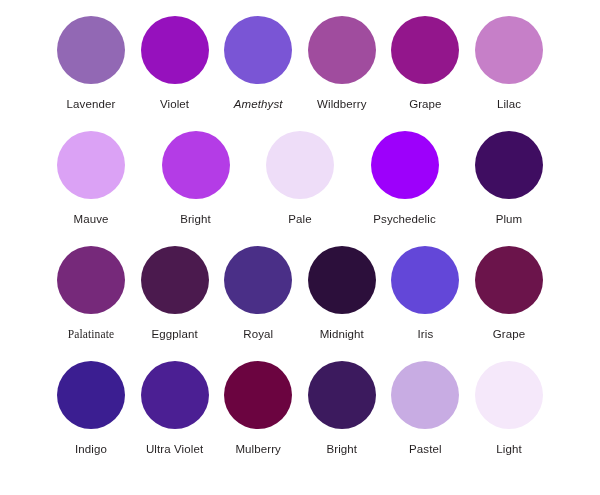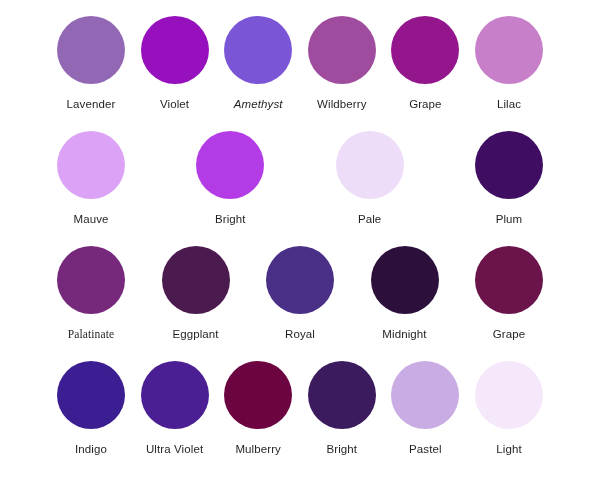--- a/index.html
+++ b/index.html
@@ -91,20 +91,24 @@
     </div>
     <div class="swatch-cell">
       <span class="swatch-circle" style="background-color: rgb(180, 60, 230);"></span>
       <span class="swatch-label" style="color: rgb(35, 31, 32);">Bright</span>
     </div>
     <div class="swatch-cell">
       <span class="swatch-circle" style="background-color: rgb(238, 221, 248);"></span>
       <span class="swatch-label" style="color: rgb(35, 31, 32);">Pale</span>
     </div>
     <div class="swatch-cell">
+      <span class="swatch-circle" style="background-color: rgb(157, 0, 251);"></span>
+      <span class="swatch-label" style="color: rgb(35, 31, 32);">Psychedelic</span>
+    </div>
+    <div class="swatch-cell">
       <span class="swatch-circle" style="background-color: rgb(63, 13, 97);"></span>
       <span class="swatch-label" style="color: rgb(35, 31, 32);">Plum</span>
     </div>
   </div>
 
   <div class="palette-row">
     <div class="swatch-cell">
       <span class="swatch-circle" style="background-color: rgb(118, 41, 122);"></span>
       <span class="swatch-label" style="color: rgb(35, 31, 32); font-family: Liberation Serif, serif;">Palatinate</span>
     </div>
@@ -112,20 +116,24 @@
       <span class="swatch-circle" style="background-color: rgb(75, 26, 78);"></span>
       <span class="swatch-label" style="color: rgb(35, 31, 32);">Eggplant</span>
     </div>
     <div class="swatch-cell">
       <span class="swatch-circle" style="background-color: rgb(74, 47, 135);"></span>
       <span class="swatch-label" style="color: rgb(35, 31, 32);">Royal</span>
     </div>
     <div class="swatch-cell">
       <span class="swatch-circle" style="background-color: rgb(44, 15, 59);"></span>
       <span class="swatch-label" style="color: rgb(35, 31, 32);">Midnight</span>
+    </div>
+    <div class="swatch-cell">
+      <span class="swatch-circle" style="background-color: rgb(99, 71, 216);"></span>
+      <span class="swatch-label" style="color: rgb(35, 31, 32);">Iris</span>
     </div>
     <div class="swatch-cell">
       <span class="swatch-circle" style="background-color: rgb(107, 20, 75);"></span>
       <span class="swatch-label" style="color: rgb(35, 31, 32);">Grape</span>
     </div>
   </div>
 
   <div class="palette-row">
     <div class="swatch-cell">
       <span class="swatch-circle" style="background-color: rgb(59, 30, 145);"></span>

